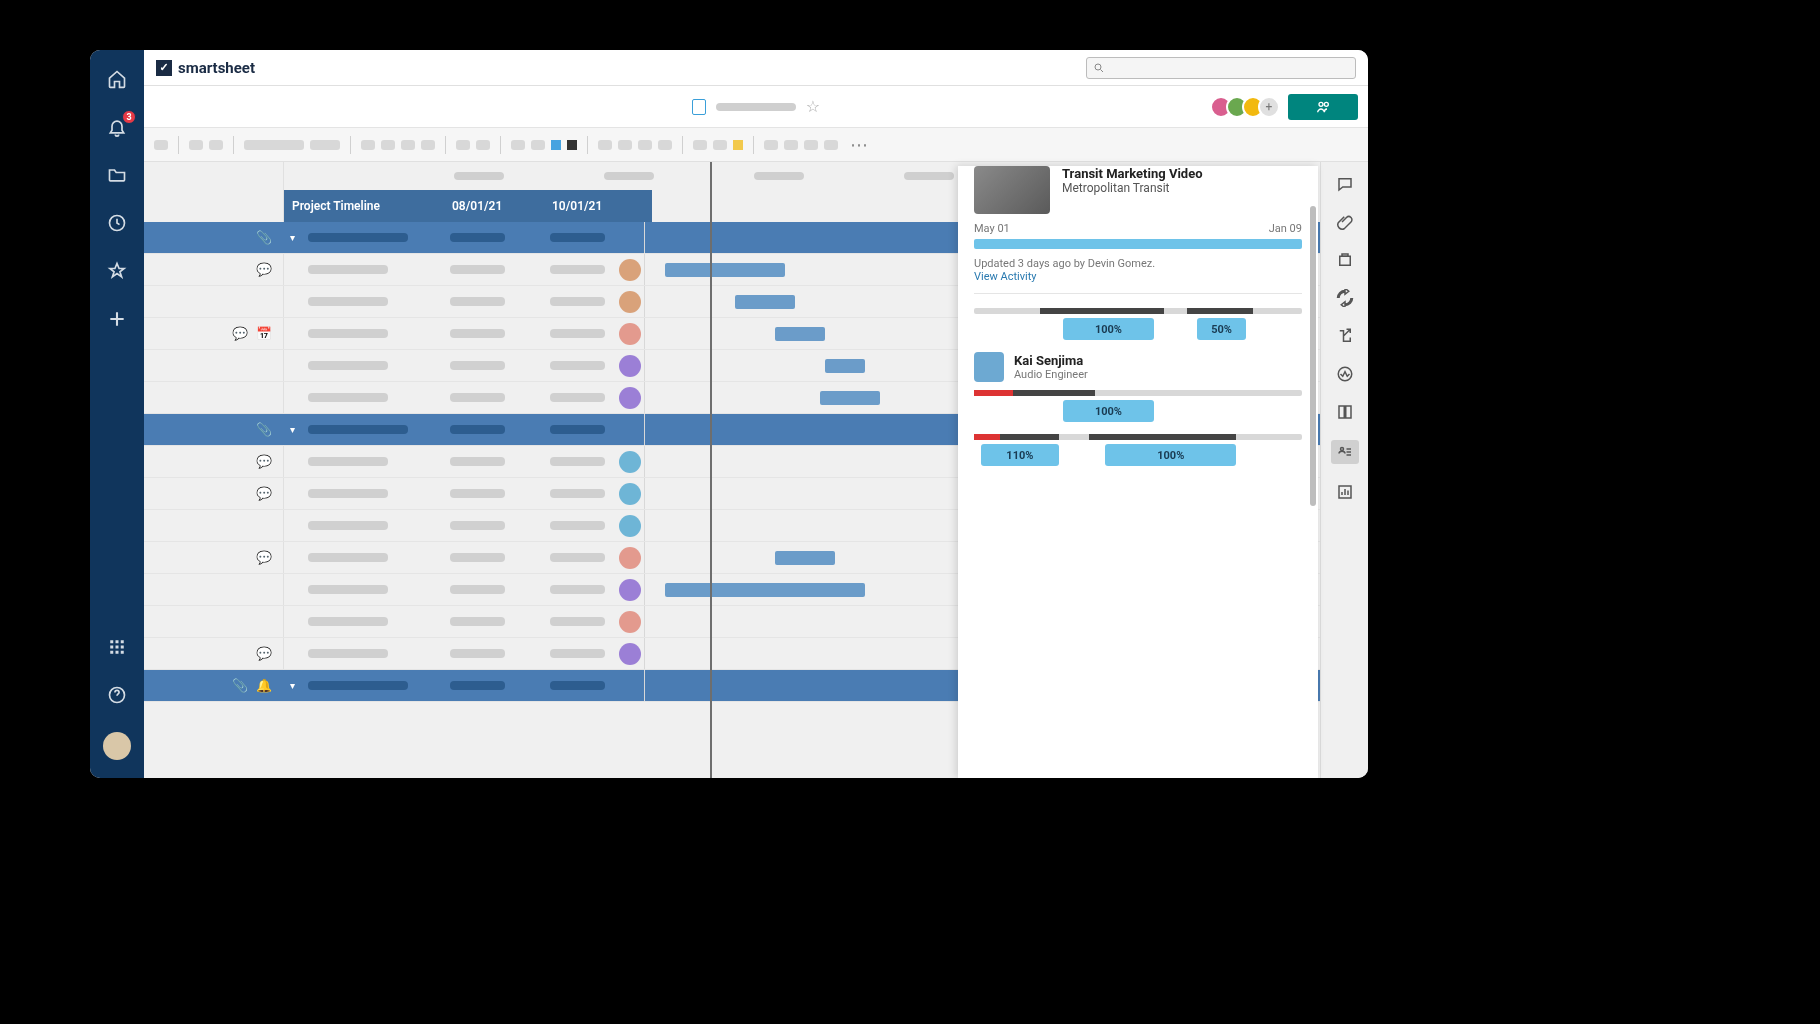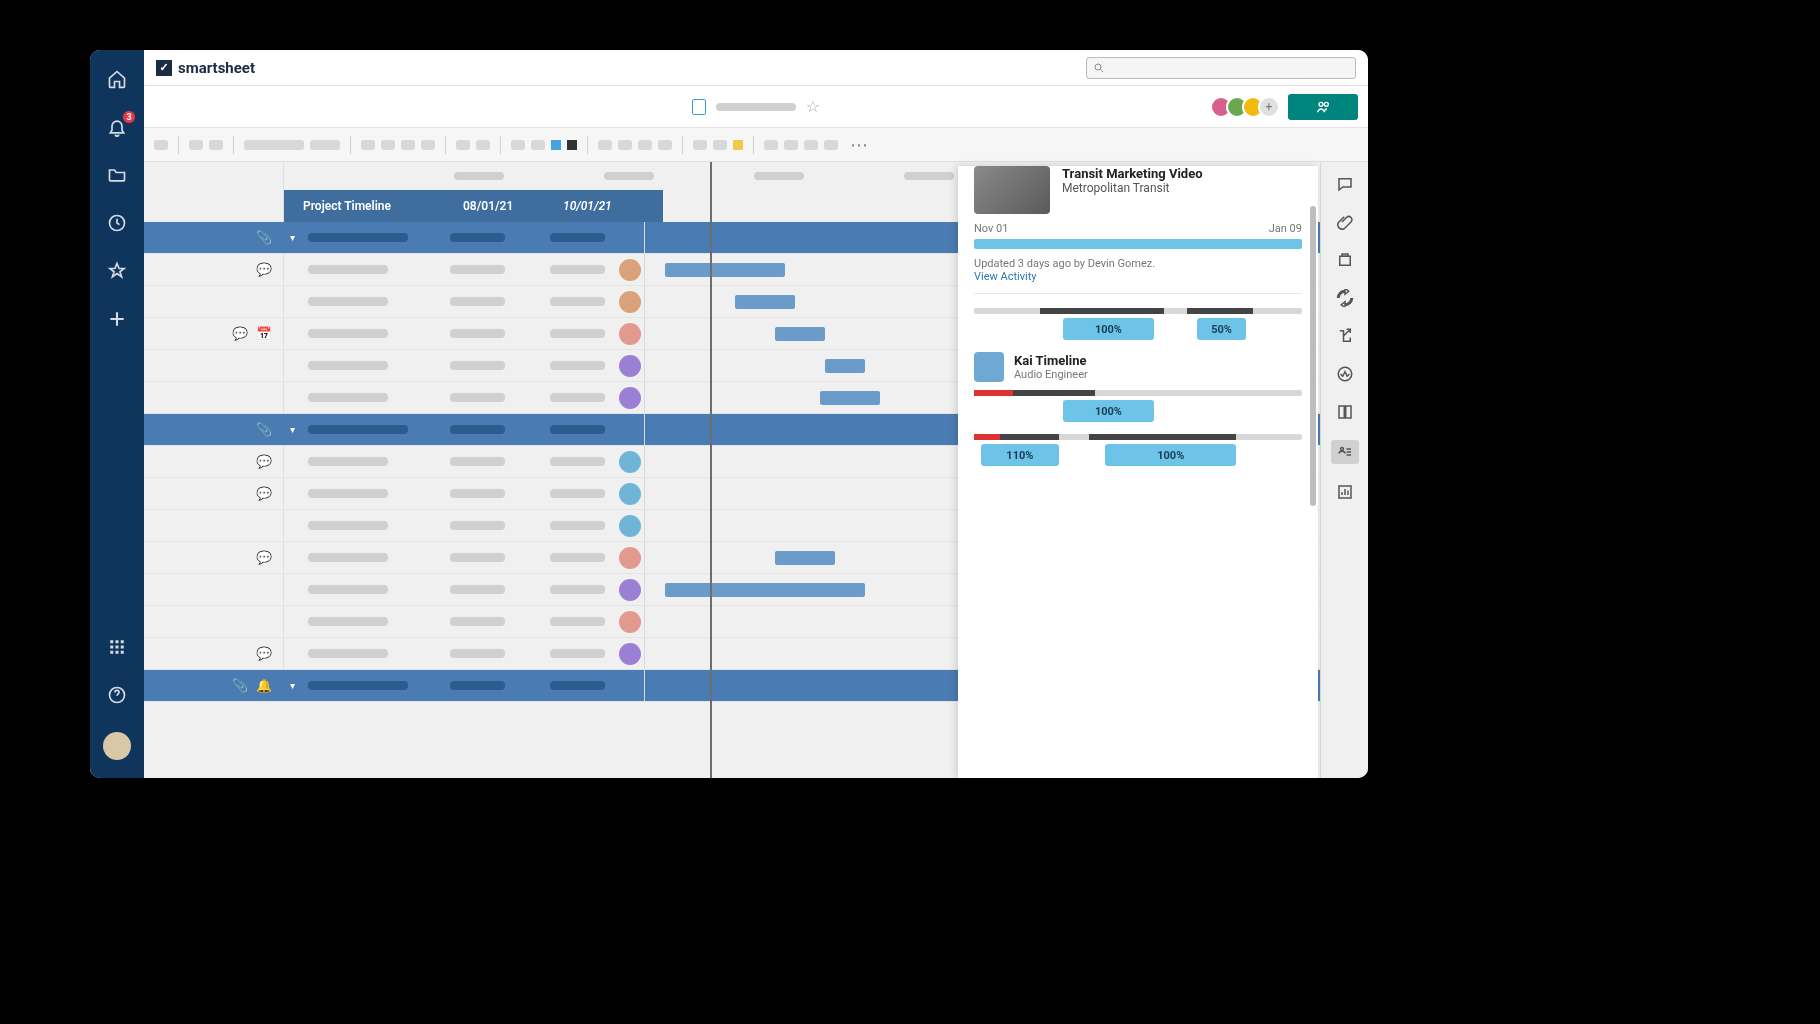--- a/index.html
+++ b/index.html
@@ -45,22 +45,22 @@
 .content { flex: 1; display: flex; min-height: 0; position: relative; }
 
 
 .grid { flex: 1; min-width: 0; display: flex; flex-direction: column; overflow: hidden; }
 .grid-head { display: flex; height: 60px; }
 .grid-head .left-gap { width: 140px; border-right: 1px solid #e0e0e0; background: #f0f0f0; position:relative;}
 .grid-head .cols { flex: 1; display: flex; position: relative; background:#f0f0f0;}
 .grid-head .month-row { position: absolute; top: 0; left: 0; right: 0; height: 28px; display: flex; align-items: center; gap: 100px; padding-left: 170px; }
 .grid-head .month-row .m { height: 8px; width: 50px; background: #cfcfcf; border-radius: 4px; }
 .col-header { height: 32px; margin-top: 28px; background: #3e6d9e; color: #fff; display: flex; align-items: center; font-size: 12px; font-weight: 600; }
-.col-header .ch { padding-left: 19px; }
-.ch1{width:160px;} .ch2{width:100px;} .ch3{width:100px;font-style:italic;} .ch4{flex:1;}
+.col-header .ch { padding-left: 8px; }
+.ch1{width:160px;} .ch2{width:100px;} .ch3{width:100px;} .ch4{flex:1;}
 
 .grid-body { flex: 1; overflow: hidden; position: relative; }
 .row { height: 32px; display: flex; align-items: center; border-bottom: 1px solid #e5e5e5; position: relative; }
 .row.section { background: #4a7cb3; }
 .row .gutter { width: 140px; display: flex; align-items: center; justify-content: flex-end; gap: 8px; padding-right: 10px; border-right: 1px solid #e0e0e0; height: 100%; }
 .row.section .gutter{border-right-color:#4a7cb3;}
 .gutter .ic { color: #4a7cb3; font-size: 13px; }
 .row .cells { flex: 1; display: flex; align-items: center; height: 100%; position: relative; }
 .row .caret { width: 14px; color: #2d5d8f; font-size: 10px; }
 .row.section .caret{color:#fff;}
@@ -564,21 +564,21 @@
         <div class="panel-body">
           <div class="panel-scrollbar-track"></div>
           <div class="proj-row">
             <div class="proj-thumb"></div>
             <div class="proj-meta">
               <div class="p-title">Transit Marketing Video</div>
               <div class="p-sub">Metropolitan Transit</div>
             </div>
           </div>
           <div class="dates">
-            <span>Nov 01</span>
+            <span>May 01</span>
             <span>Jan 09</span>
           </div>
           <div class="proj-bar"></div>
           <div class="upd">Updated 3 days ago by Devin Gomez.</div>
           <div class="link">View Activity</div>
           <div class="divider"></div>
           <div id="people">
               <div class="person">
               </div>
               <div class="person">
@@ -588,21 +588,21 @@
                     <div class="seg blk" style="left: 65%; width: 20%;"></div>
                   </div>
                   <div class="chip" style="left: 27%; width: 28%;">100%</div>
                   <div class="chip" style="left: 68%; width: 15%;">50%</div>
                 </div>
               </div>
               <div class="person">
                 <div class="person-head">
                   <div class="p-av pa3"></div>
                   <div>
-                    <div class="p-name">Kai Timeline</div>
+                    <div class="p-name">Kai Senjima</div>
                     <div class="p-role">Audio Engineer</div>
                   </div>
                 </div>
                 <div class="alloc">
                   <div class="alloc-track">
                     <div class="seg red" style="left: 0%; width: 12%;"></div>
                     <div class="seg blk" style="left: 12%; width: 25%;"></div>
                   </div>
                   <div class="chip" style="left: 27%; width: 28%;">100%</div>
                 </div>

